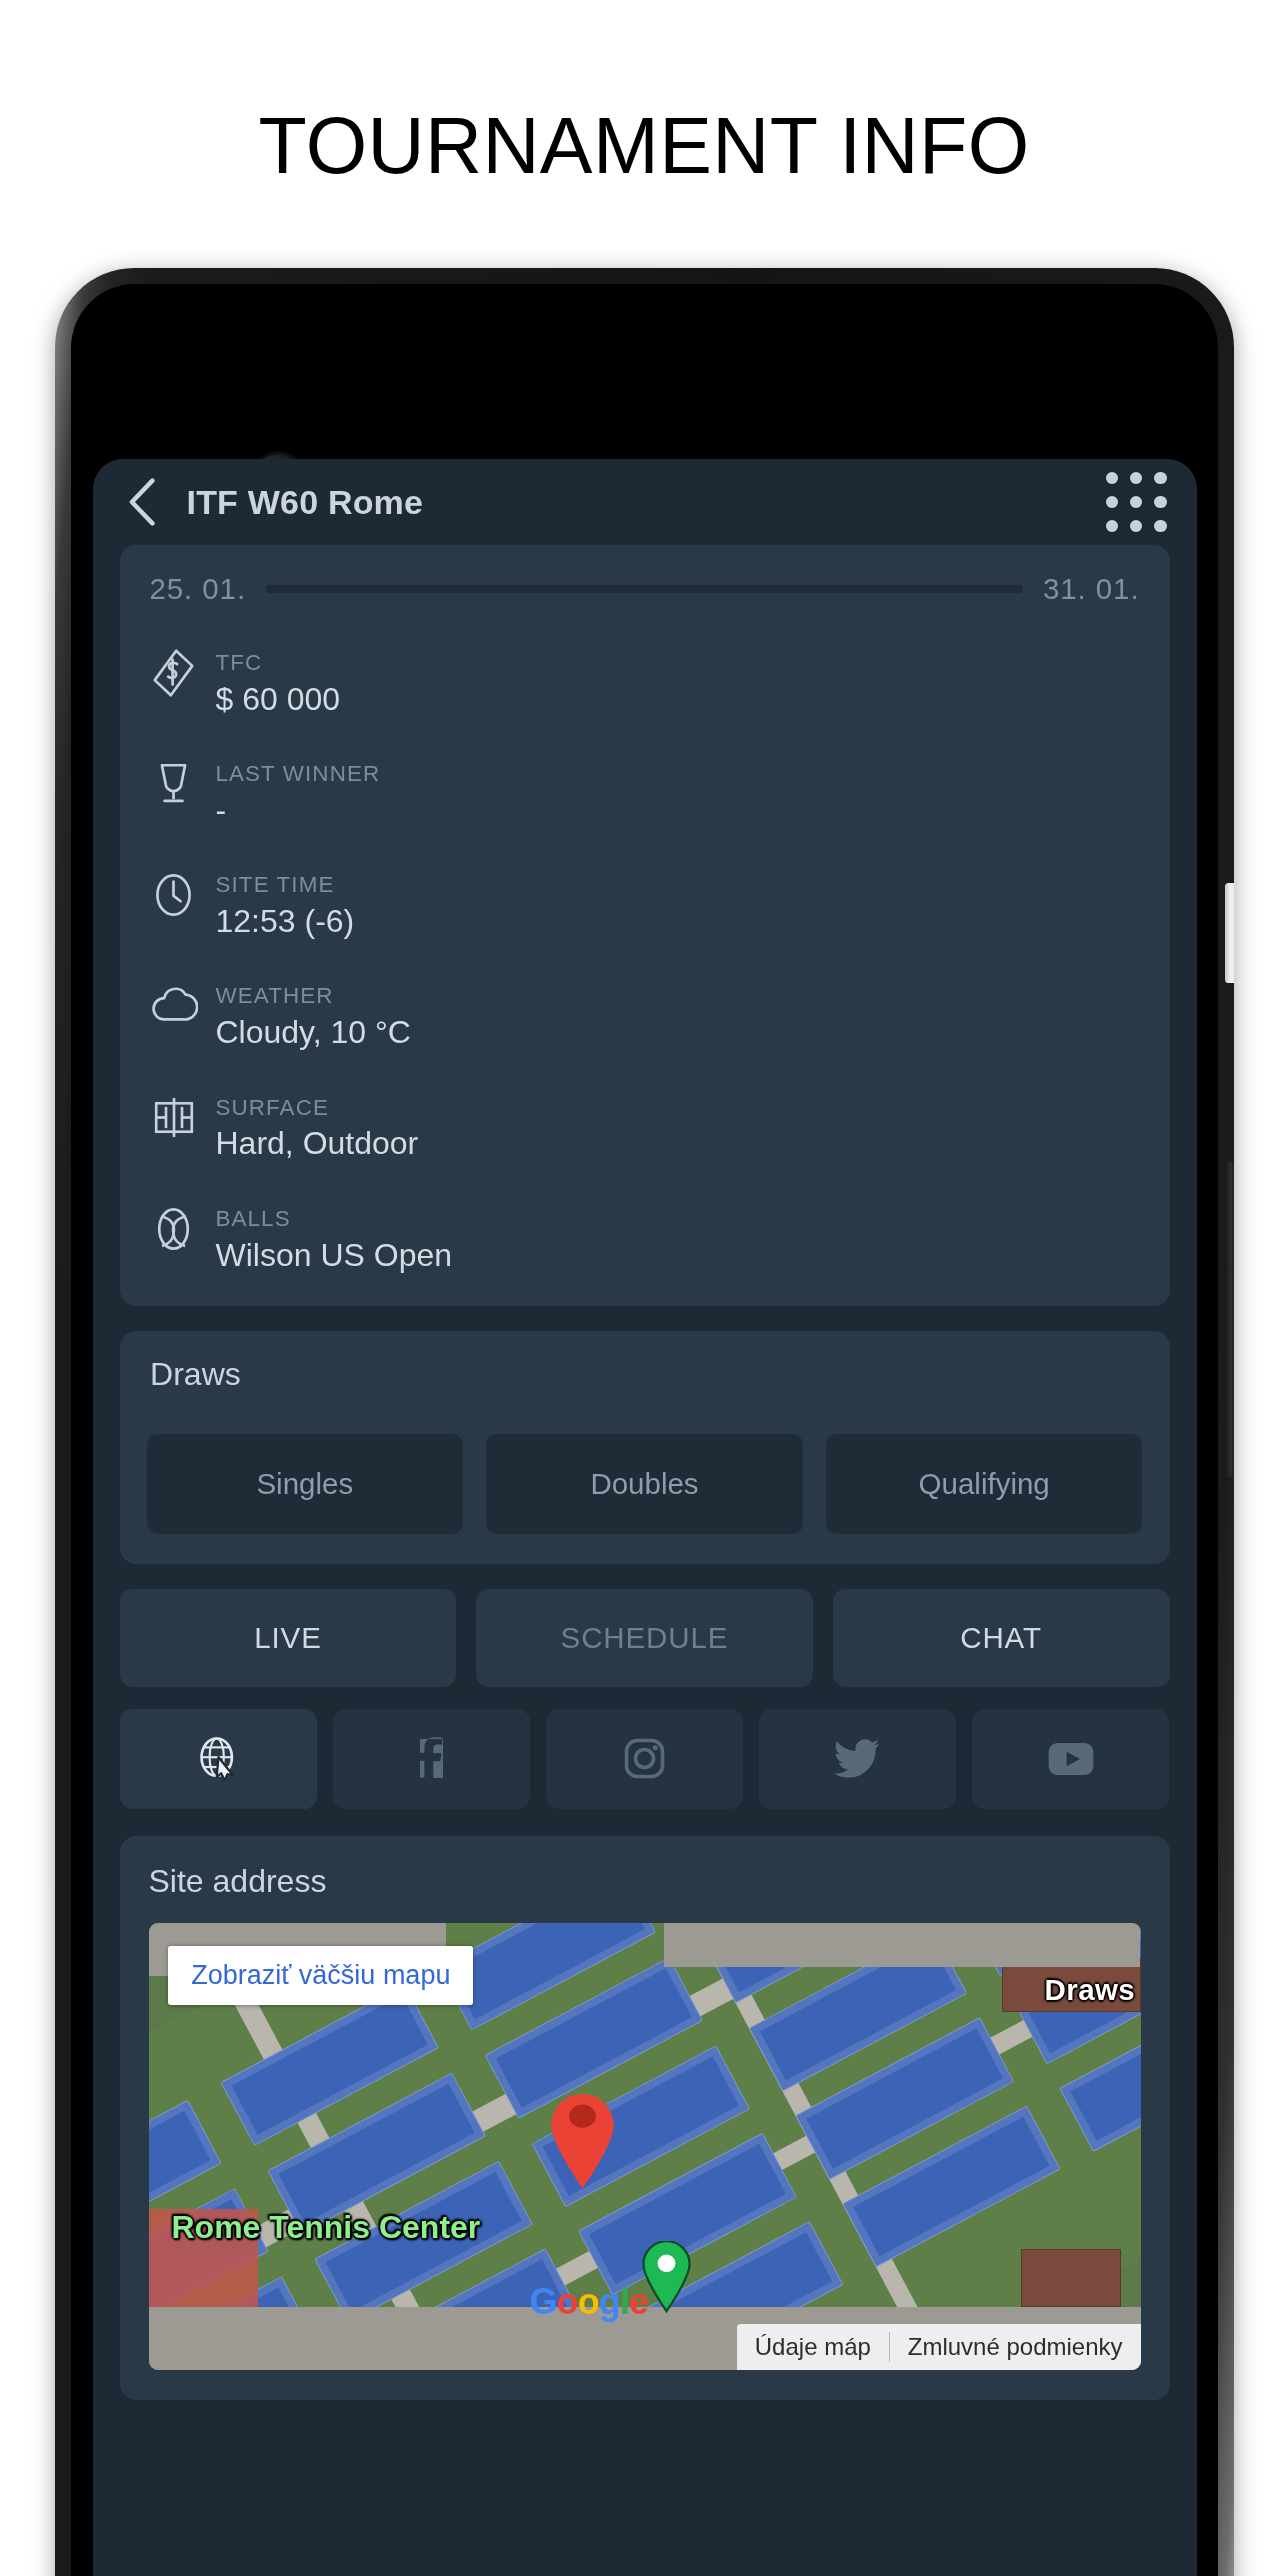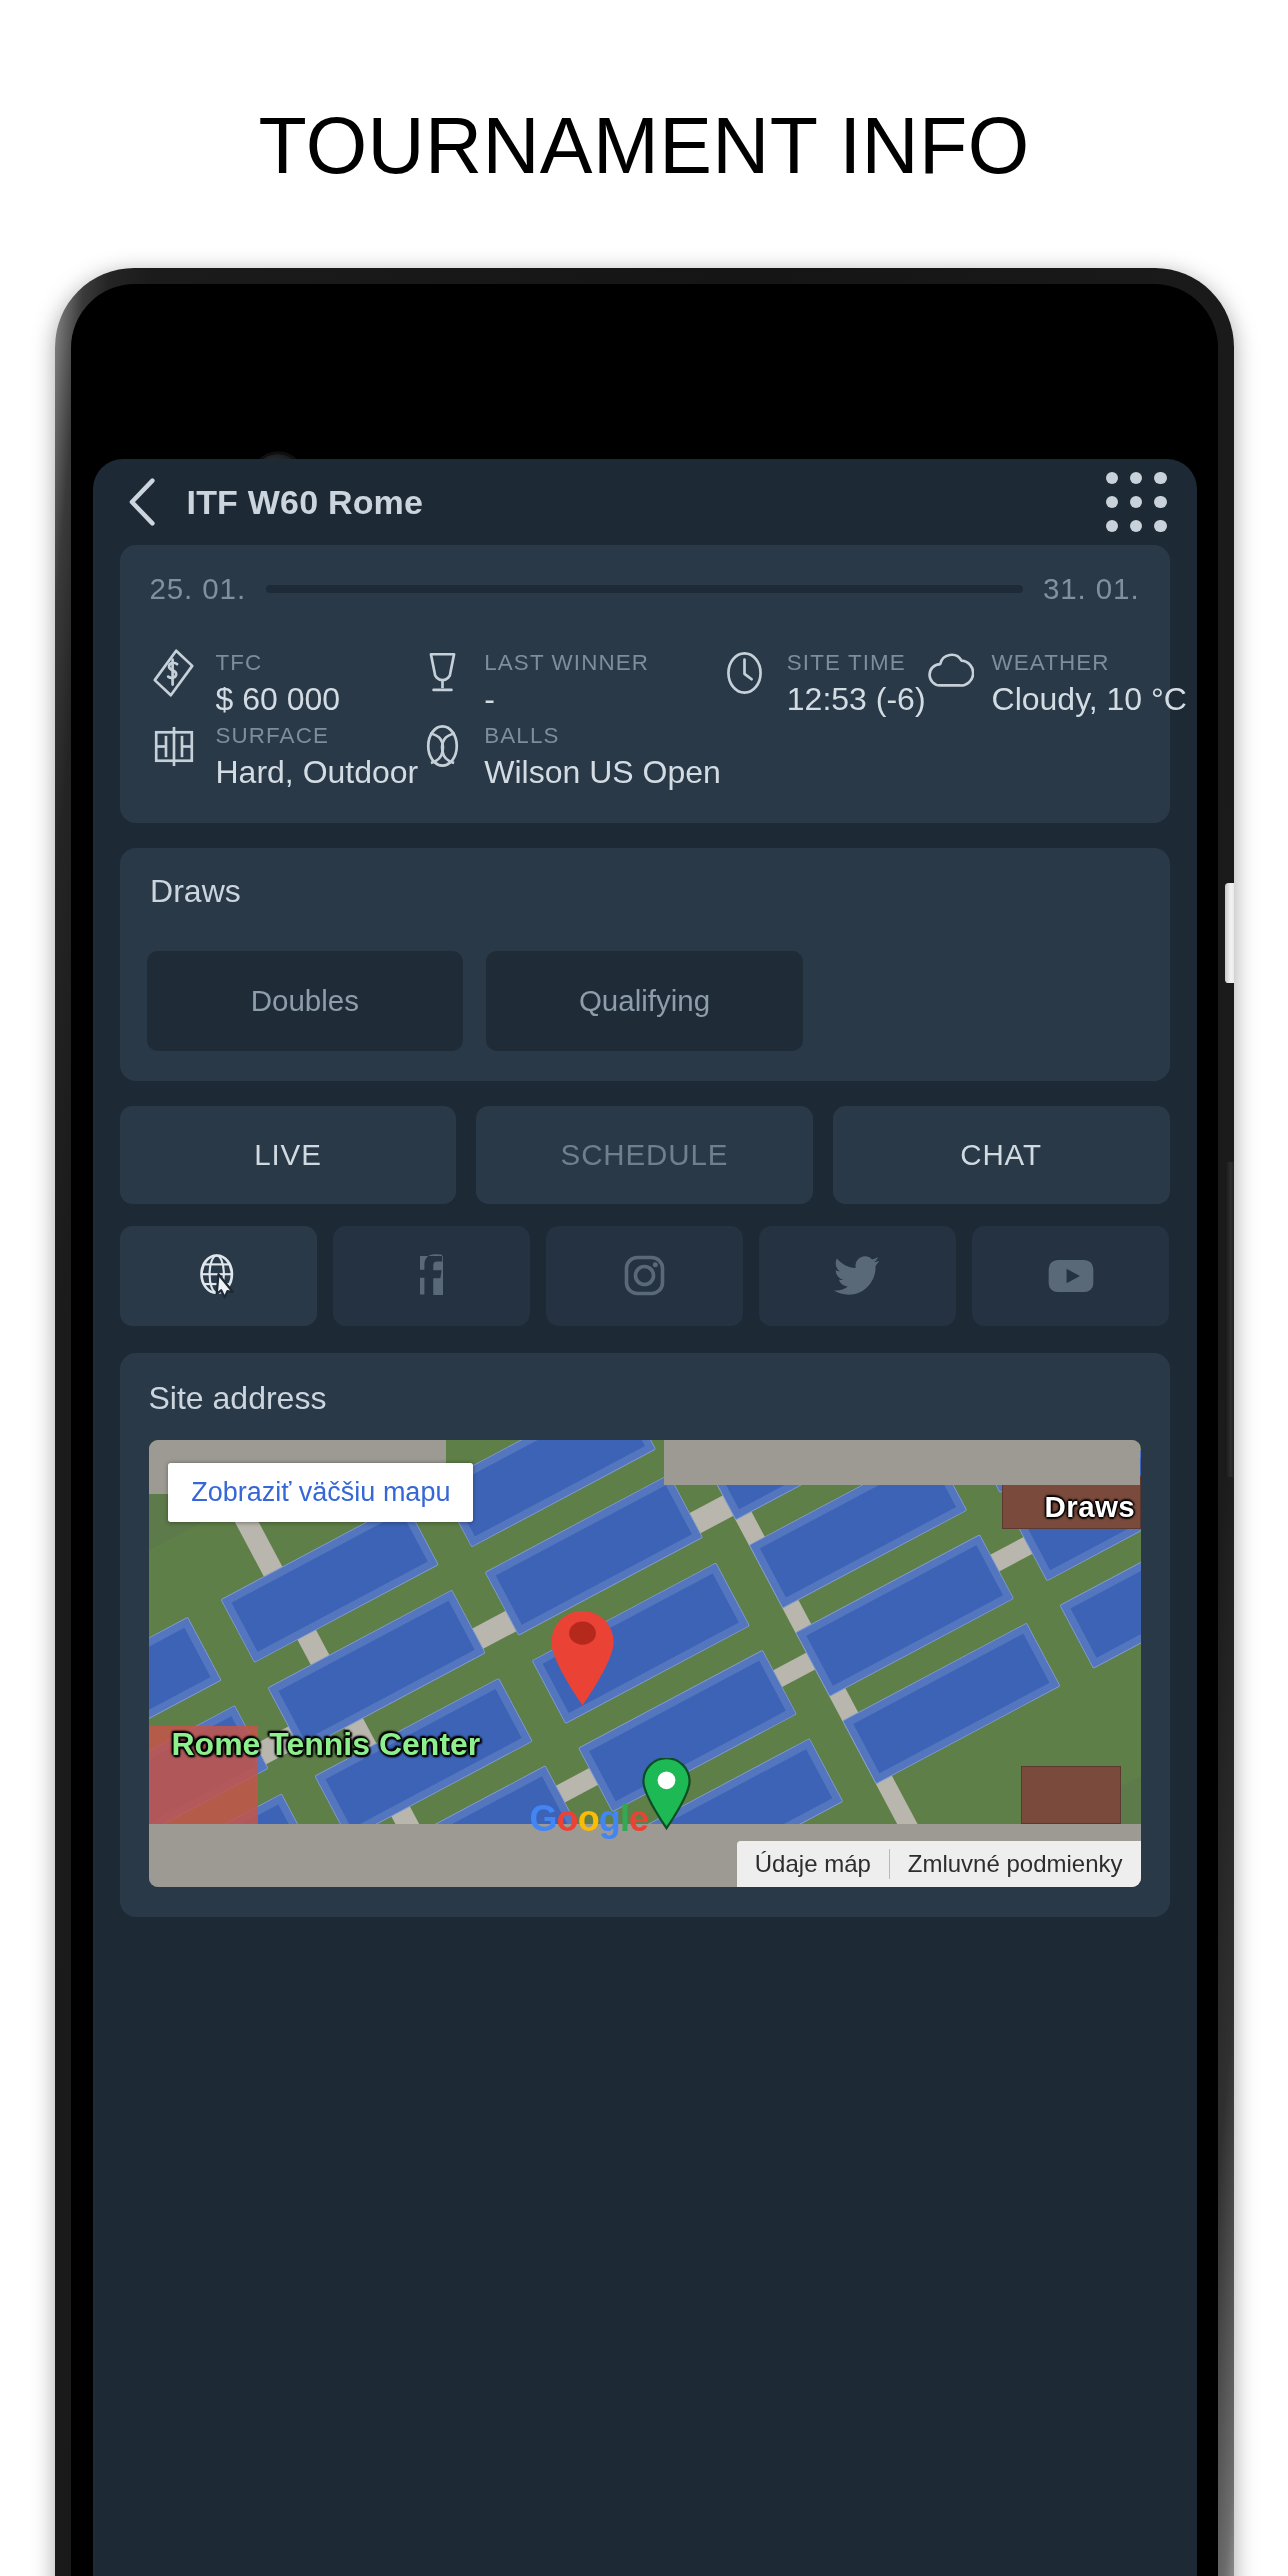--- a/index.html
+++ b/index.html
@@ -107,21 +107,21 @@
   
   .info-card { padding: 27px 30px 30px 30px; }
   .tourney-name {
     text-align: center; font-size: 38px; font-weight: 700; color: #ccd5dd;
     margin-bottom: 32px; letter-spacing: 0.2px;
   }
   .date-row { display:flex; align-items:center; gap: 19.7px; margin-bottom: 41px; }
   .date-txt { font-size: 29.5px; color: #7f909f; white-space: nowrap; letter-spacing:0.9px; }
   .date-bar { flex:1 1 auto; height: 8px; border-radius: 4.5px; background: #1e2b37; }
 
-  .info-grid { display: grid; grid-template-columns: 1fr 1fr 1fr 1fr; }
+  .info-grid { display: grid; grid-template-columns: 1fr; row-gap: 38px; }
   .info-item { display: flex; align-items: flex-start; gap: 18px; }
   .info-ico { flex:0 0 auto; width: 48px; height: 52px; display:flex; align-items:center; justify-content:center; }
   .info-ico svg { display:block; }
   .info-text { padding-top: 1.8px; }
   .info-label { font-size: 22.4px; color: #7c8d9c; letter-spacing: 1.1px; line-height: 1.25; }
   .info-value { font-size: 32px; color: #d3dce3; line-height: 1.3; margin-top: 1.8px; white-space: nowrap; }
 
   
   .draws-card { padding: 25px 27px 30px 27px; }
   .draws-title { font-size: 32px; color: #ccd5dd; margin-bottom: 41px; padding-left: 3.6px; }
@@ -359,20 +359,21 @@
                 <div class="info-value">Wilson US Open</div>
               </div>
             </div>
 
           </div>
         </div>
 
         <div class="card draws-card">
           <div class="draws-title">Draws</div>
           <div class="draws-row">
+            <div class="draw-btn">Singles</div>
             <div class="draw-btn">Doubles</div>
             <div class="draw-btn">Qualifying</div>
           </div>
         </div>
 
         <div class="tab-row">
           <div class="tab-btn">LIVE</div>
           <div class="tab-btn dim">SCHEDULE</div>
           <div class="tab-btn">CHAT</div>
         </div>

